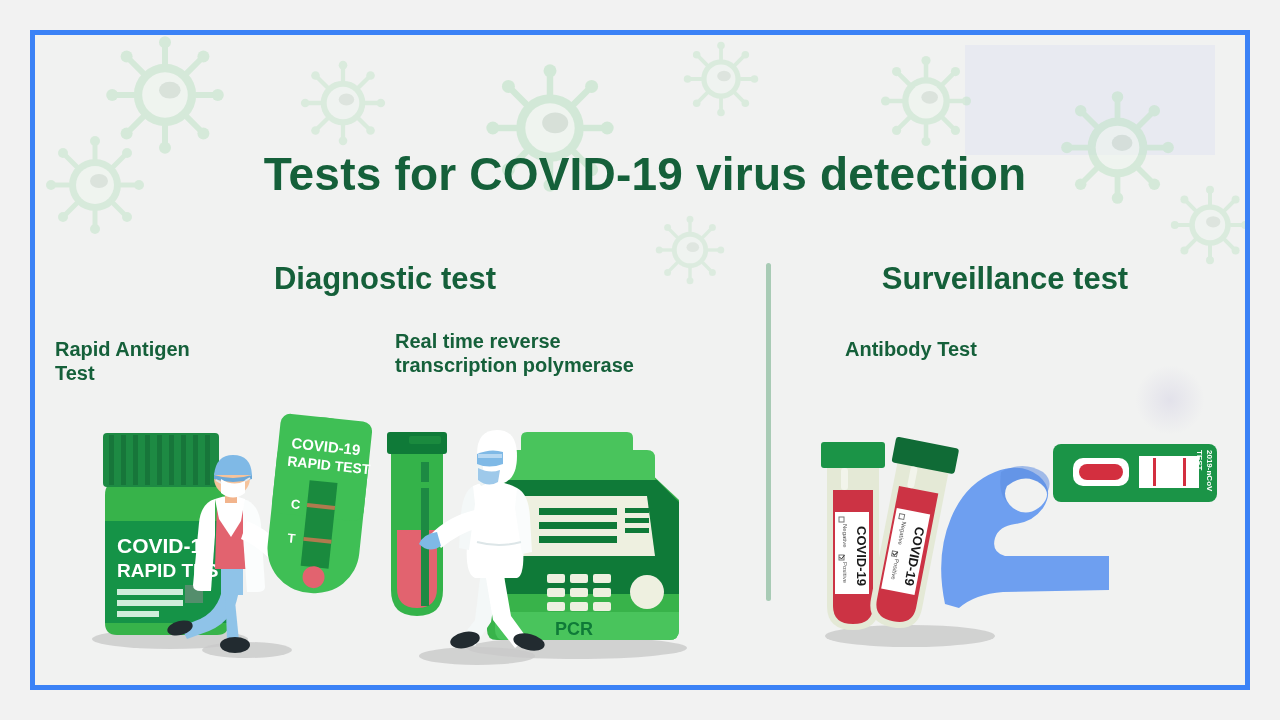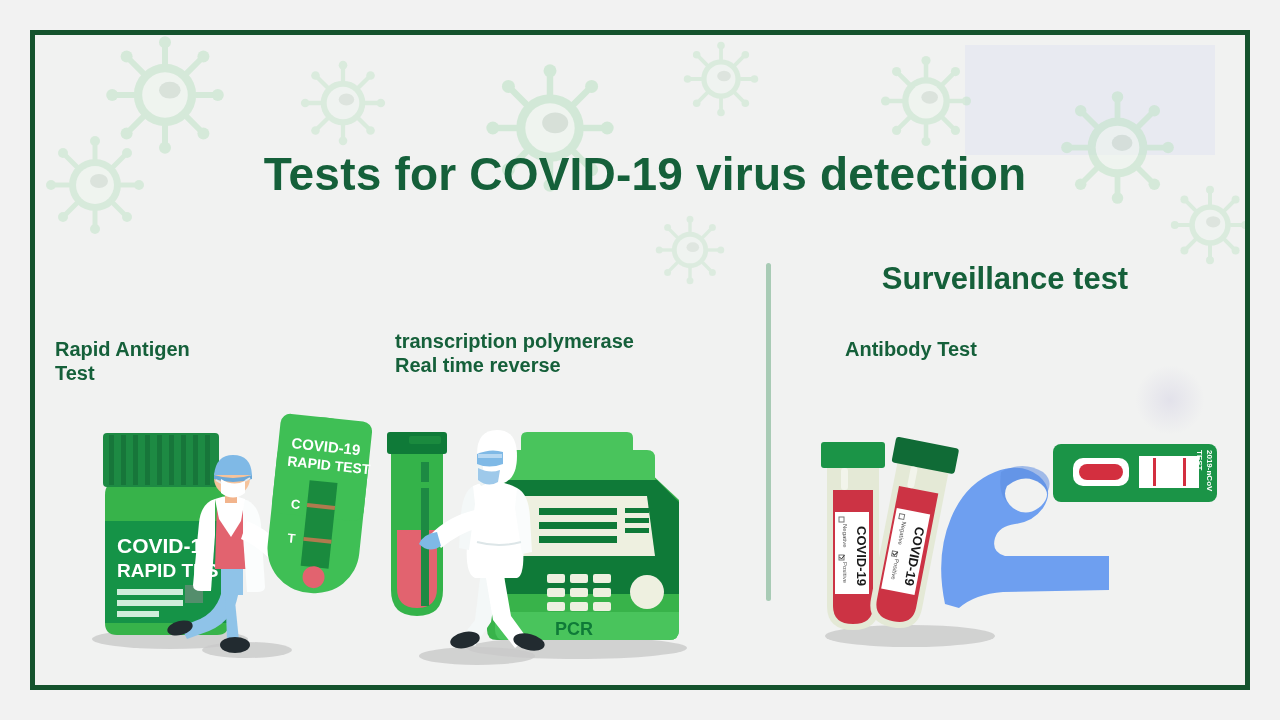--- a/index.html
+++ b/index.html
@@ -22,21 +22,21 @@
     box-sizing: border-box;
   }
 
   
   #frame {
     position: absolute;
     left: 30px;
     top: 30px;
     width: 1220px;
     height: 660px;
-    border: 5px solid #14532d;
+    border: 5px solid #3b82f6;
     box-sizing: border-box;
     background: #f1f2f1;
     overflow: hidden;
   }
 
   
   .virus {
     position: absolute;
     pointer-events: none;
   }
@@ -369,32 +369,33 @@
         </g>
         <circle cx="50" cy="50" r="19" fill="#eef6ef"></circle>
         <ellipse cx="54" cy="46" rx="9" ry="7" fill="#c6d5c9"></ellipse>
       </svg>
     </div>
 
     <div id="blob"></div>
 
     <div id="title">Tests for COVID-19 virus detection</div>
 
+    <div class="section-heading" id="heading-diagnostic">Diagnostic test</div>
     <div class="section-heading" id="heading-surveillance">Surveillance test</div>
 
     <div id="divider"></div>
 
     <div class="test-label" id="label-rapid">
       <div>Rapid Antigen</div>
       <div>Test</div>
     </div>
 
     <div class="test-label" id="label-pcr">
+      <div>Real time reverse</div>
       <div>transcription polymerase</div>
-      <div>Real time reverse</div>
     </div>
 
     <div class="test-label" id="label-antibody">
       <div>Antibody Test</div>
     </div>
 
     <div class="illus" id="illus-rapid">
       <svg width="310" height="270" viewBox="0 0 310 270">
 
         <ellipse cx="105" cy="244" rx="78" ry="10" fill="#c9c9c9" opacity="0.8"></ellipse>

